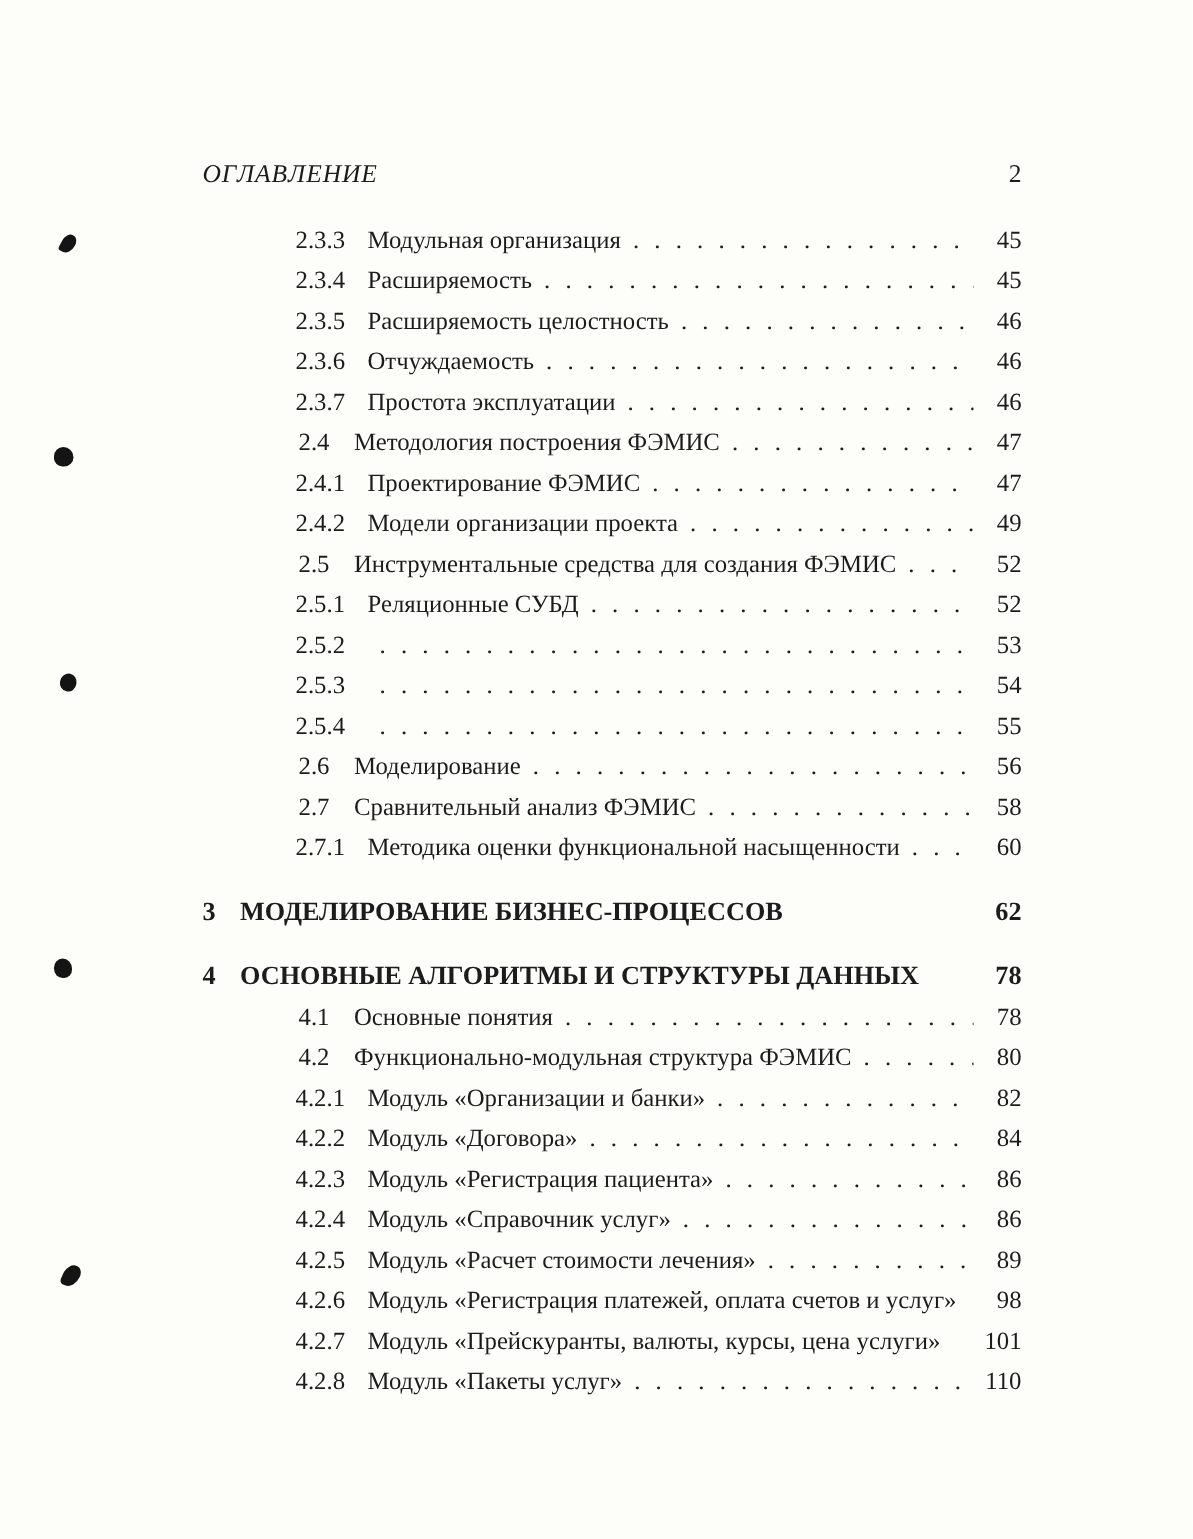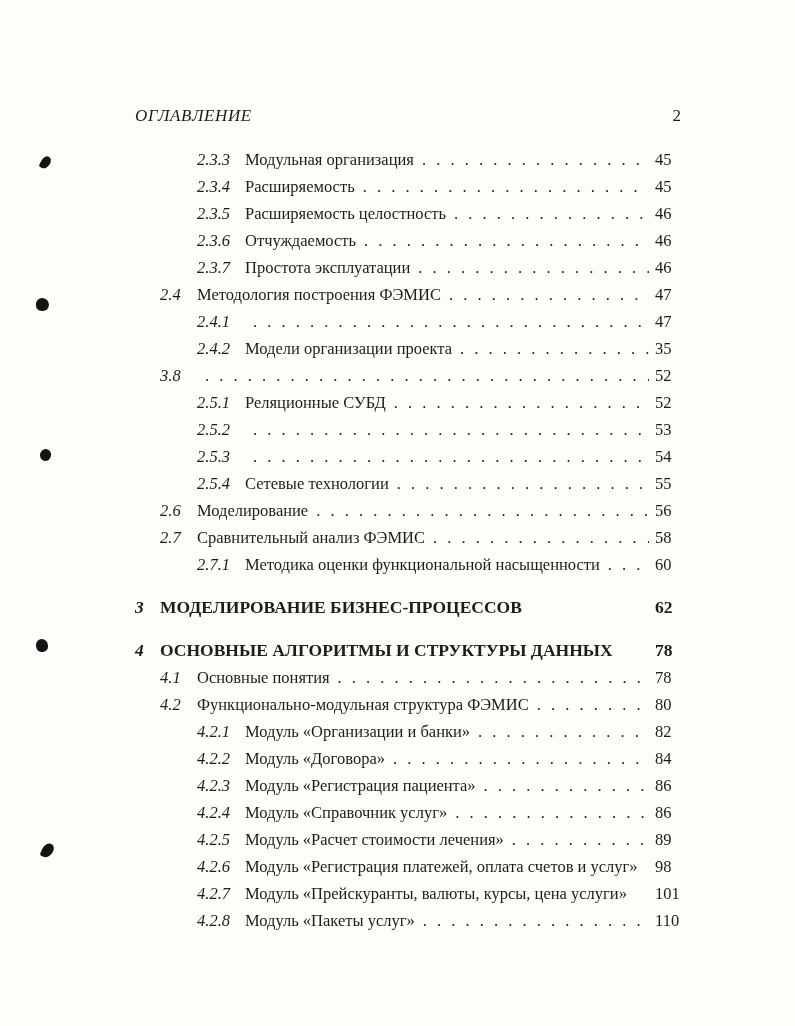--- a/index.html
+++ b/index.html
@@ -37,40 +37,40 @@
     font-style: normal;
   }
   .toc { margin-top: 20px; }
   .row {
     display: flex;
     align-items: baseline;
     line-height: 27px;
     font-size: 16.5px;
     white-space: nowrap;
   }
-  .row .num   { flex: none; font-style: italic; }
+  .row .num   { flex: none; }
   .row .title { flex: none; }
   .row .leader {
     flex: 1 1 0;
     min-width: 0;
     overflow: hidden;
     white-space: nowrap;
     margin: 0 6px 0 8px;
     letter-spacing: 3px;
     color: #1c1c1c;
   }
   .row .pg {
     flex: none;
     min-width: 26px;
-    text-align: left;
+    text-align: right;
   }
   .row.subsection { padding-left: 62px; }
   .row.subsection .num { width: 48px; }
   .row.section { padding-left: 25px; }
-  .row.section .num { width: 37px; }
+  .row.section .num { width: 37px; margin-left: 39px; }
   .row.chapter {
     padding-left: 0;
     font-weight: bold;
     font-size: 17.5px;
     line-height: 28px;
     margin-top: 15px;
   }
   .row.chapter .num { width: 25px; }
   
   .ink {
@@ -130,31 +130,33 @@
     <span class="pg">46</span>
   </div>
         <div class="row section">
     <span class="num">2.4</span>
     <span class="title">Методология построения ФЭМИС</span>
     <span class="leader">. . . . . . . . . . . . . . . . . . . . . . . . . . . . . . . . . . . . . . . . . . . . . . . . . . . . . . . . . . . . . . . . . . . . . . . . . . . . . . . . . . . . . . . . . . </span>
     <span class="pg">47</span>
   </div>
         <div class="row subsection">
     <span class="num">2.4.1</span>
+    <span class="title">Проектирование ФЭМИС</span>
     <span class="leader">. . . . . . . . . . . . . . . . . . . . . . . . . . . . . . . . . . . . . . . . . . . . . . . . . . . . . . . . . . . . . . . . . . . . . . . . . . . . . . . . . . . . . . . . . . </span>
     <span class="pg">47</span>
   </div>
         <div class="row subsection">
     <span class="num">2.4.2</span>
     <span class="title">Модели организации проекта</span>
     <span class="leader">. . . . . . . . . . . . . . . . . . . . . . . . . . . . . . . . . . . . . . . . . . . . . . . . . . . . . . . . . . . . . . . . . . . . . . . . . . . . . . . . . . . . . . . . . . </span>
-    <span class="pg">35</span>
-  </div>
-        <div class="row section">
-    <span class="num">3.8</span>
+    <span class="pg">49</span>
+  </div>
+        <div class="row section">
+    <span class="num">2.5</span>
+    <span class="title">Инструментальные средства для создания ФЭМИС</span>
     <span class="leader">. . . . . . . . . . . . . . . . . . . . . . . . . . . . . . . . . . . . . . . . . . . . . . . . . . . . . . . . . . . . . . . . . . . . . . . . . . . . . . . . . . . . . . . . . . </span>
     <span class="pg">52</span>
   </div>
         <div class="row subsection">
     <span class="num">2.5.1</span>
     <span class="title">Реляционные СУБД</span>
     <span class="leader">. . . . . . . . . . . . . . . . . . . . . . . . . . . . . . . . . . . . . . . . . . . . . . . . . . . . . . . . . . . . . . . . . . . . . . . . . . . . . . . . . . . . . . . . . . </span>
     <span class="pg">52</span>
   </div>
         <div class="row subsection">
@@ -162,21 +164,20 @@
     <span class="leader">. . . . . . . . . . . . . . . . . . . . . . . . . . . . . . . . . . . . . . . . . . . . . . . . . . . . . . . . . . . . . . . . . . . . . . . . . . . . . . . . . . . . . . . . . . </span>
     <span class="pg">53</span>
   </div>
         <div class="row subsection">
     <span class="num">2.5.3</span>
     <span class="leader">. . . . . . . . . . . . . . . . . . . . . . . . . . . . . . . . . . . . . . . . . . . . . . . . . . . . . . . . . . . . . . . . . . . . . . . . . . . . . . . . . . . . . . . . . . </span>
     <span class="pg">54</span>
   </div>
         <div class="row subsection">
     <span class="num">2.5.4</span>
-    <span class="title">Сетевые технологии</span>
     <span class="leader">. . . . . . . . . . . . . . . . . . . . . . . . . . . . . . . . . . . . . . . . . . . . . . . . . . . . . . . . . . . . . . . . . . . . . . . . . . . . . . . . . . . . . . . . . . </span>
     <span class="pg">55</span>
   </div>
         <div class="row section">
     <span class="num">2.6</span>
     <span class="title">Моделирование</span>
     <span class="leader">. . . . . . . . . . . . . . . . . . . . . . . . . . . . . . . . . . . . . . . . . . . . . . . . . . . . . . . . . . . . . . . . . . . . . . . . . . . . . . . . . . . . . . . . . . </span>
     <span class="pg">56</span>
   </div>
         <div class="row section">

